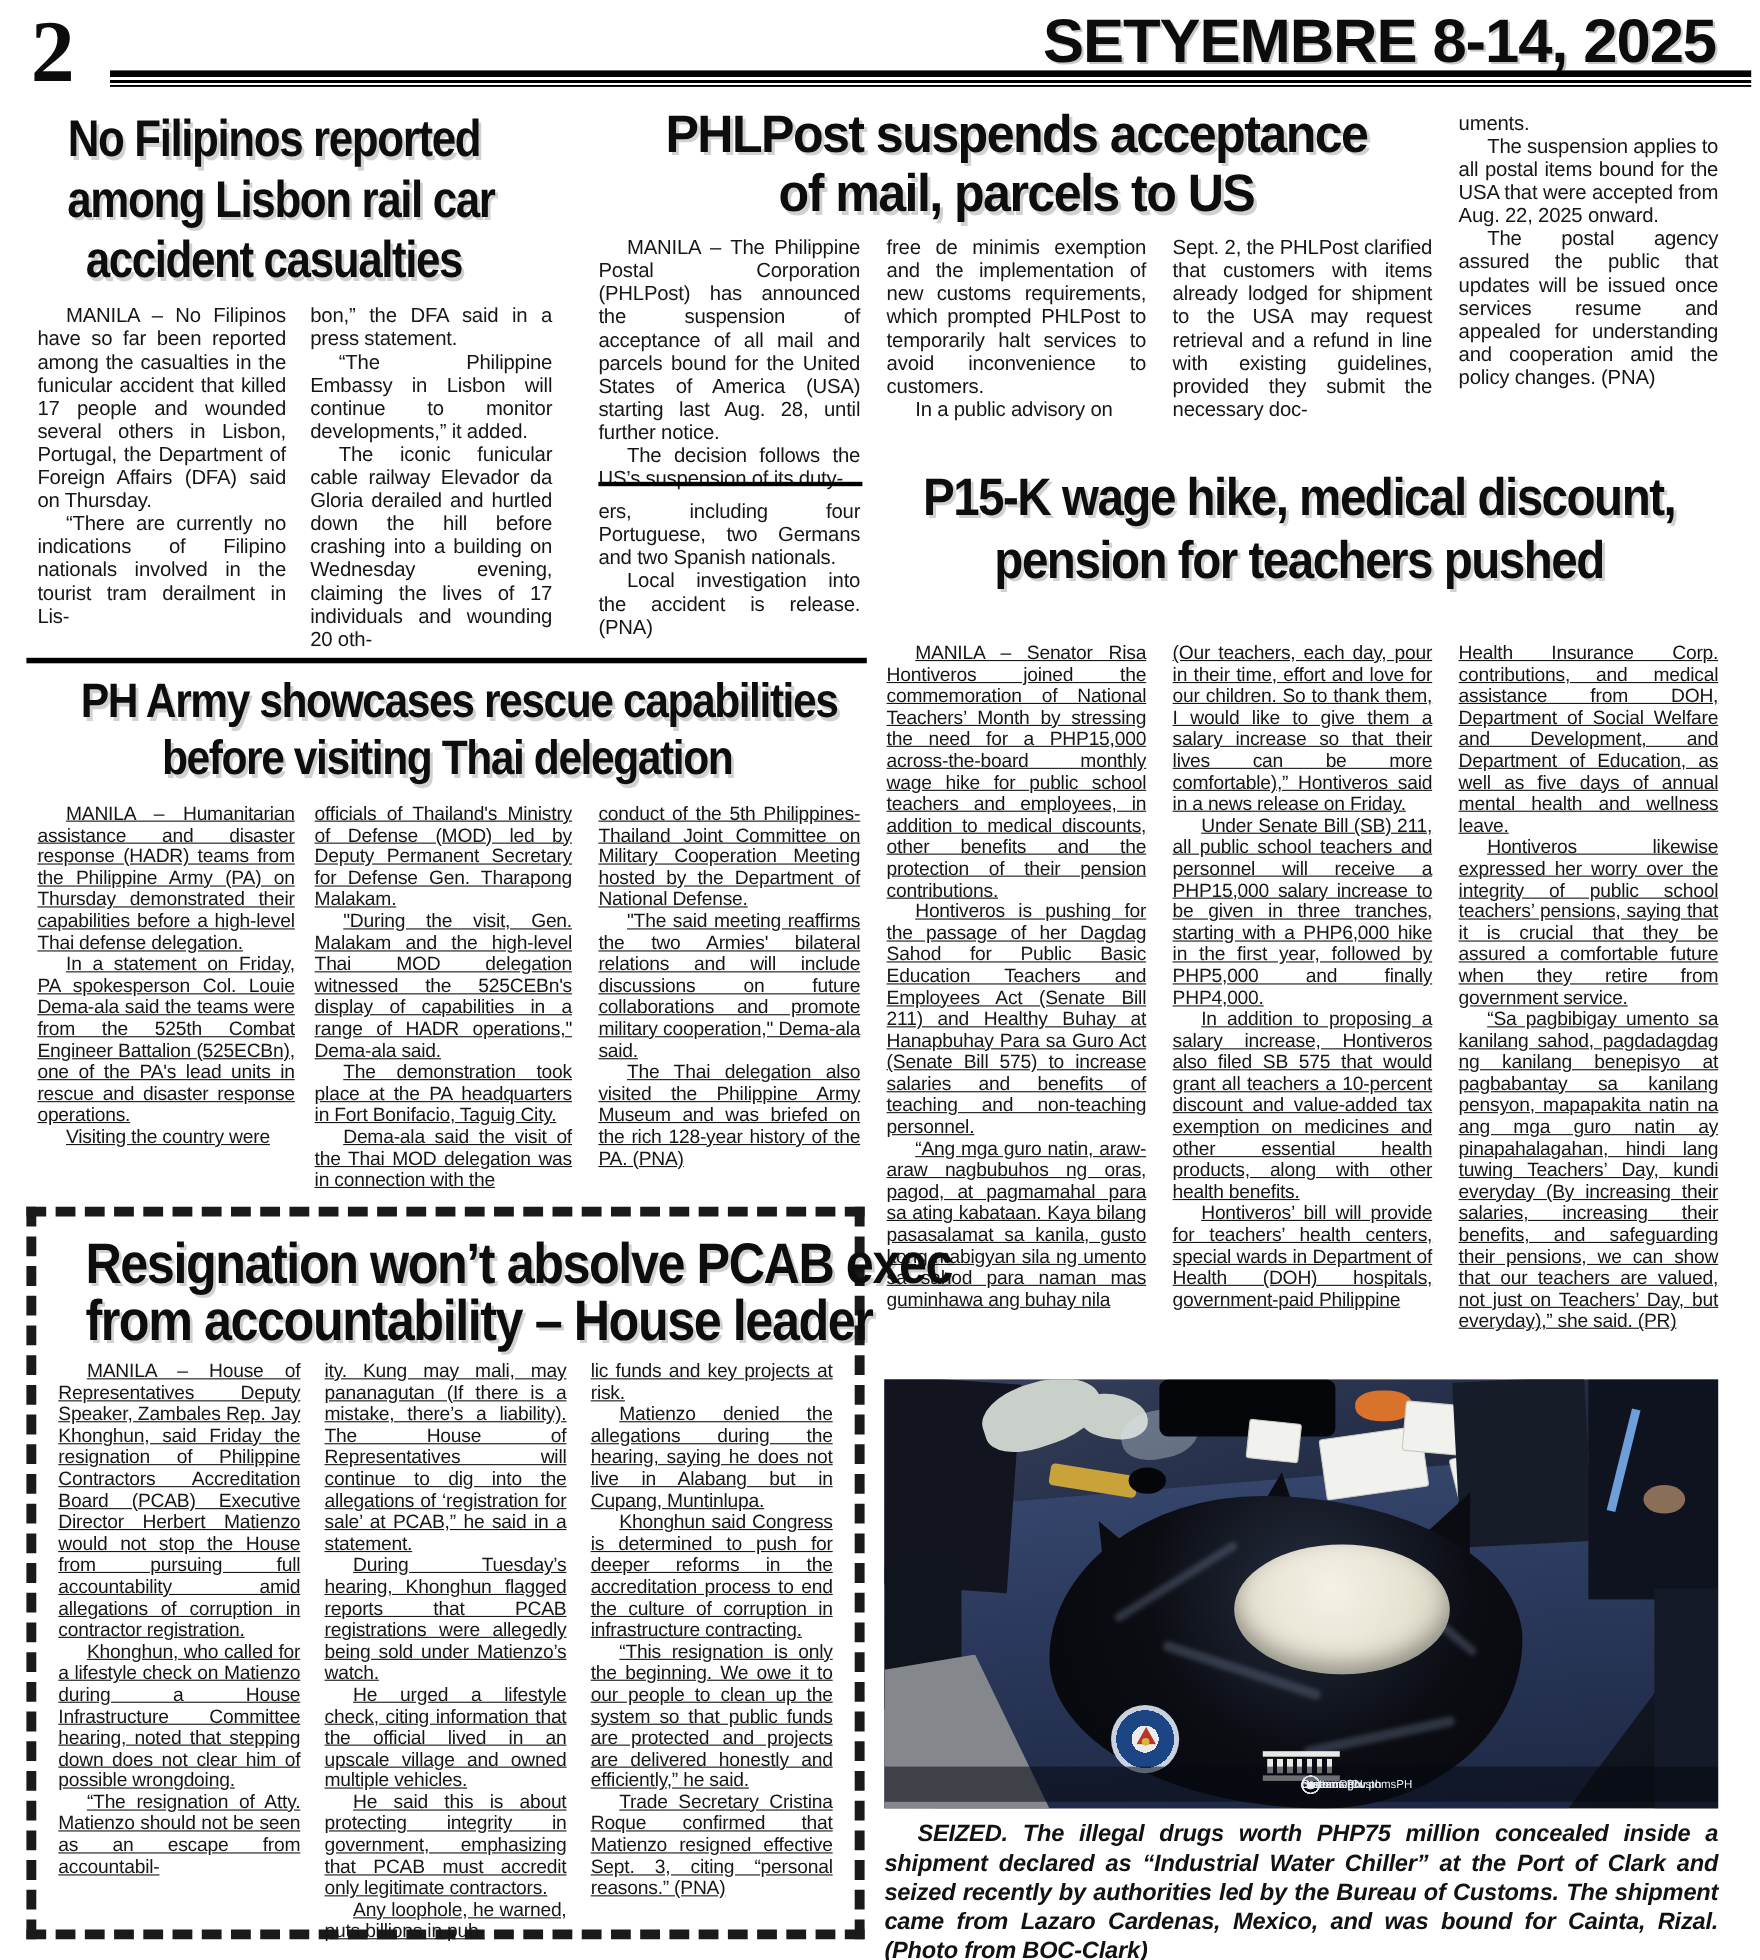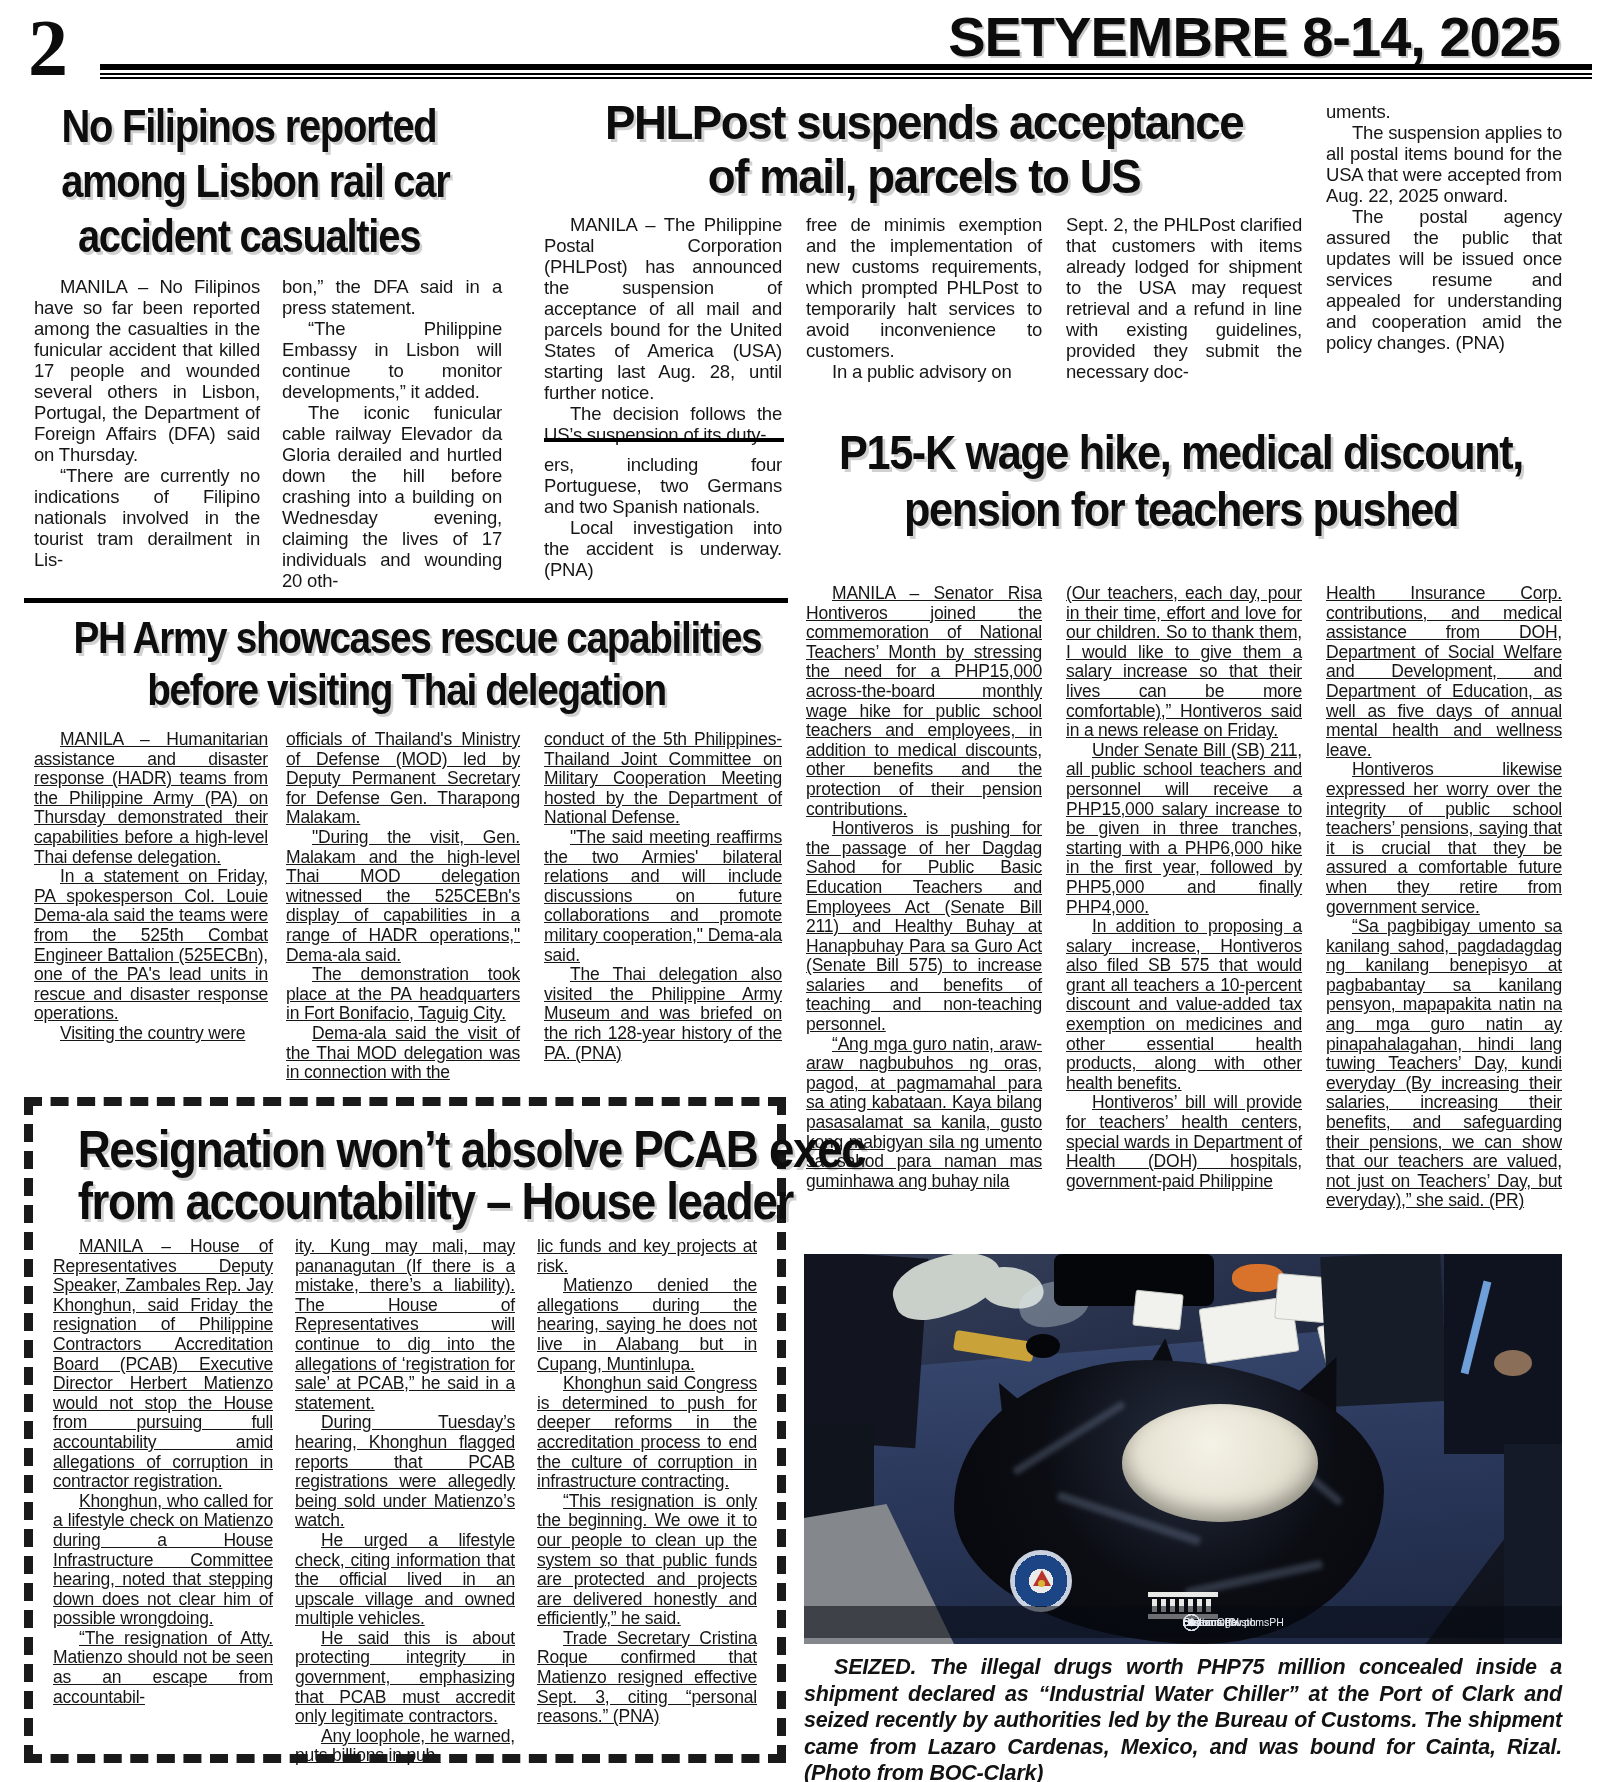--- a/index.html
+++ b/index.html
@@ -117,21 +117,21 @@
     <span class="ln">PHLPost suspends acceptance</span>
     <span class="ln">of mail, parcels to US</span>
   </div>
   <div class="abs col bt" style="left:544px; top:214px; width:238px;">
       <p>MANILA – The Philippine Postal Corporation (PHLPost) has announced the suspension of acceptance of all mail and parcels bound for the United States of America (USA) starting last Aug. 28, until further notice.</p>
       <p>The decision follows the US’s suspension of its duty-</p>
     </div>
   <div class="abs rule" style="left:544px; top:438px; width:240px; height:4px;"></div>
   <div class="abs col bt" style="left:544px; top:454px; width:238px;">
       <p class="cont">ers, including four Portuguese, two Germans and two Spanish nationals.</p>
-      <p>Local investigation into the accident is underway. (PNA)</p>
+      <p>Local investigation into the accident is release. (PNA)</p>
     </div>
   <div class="abs col bt" style="left:806px; top:214px; width:236px;">
       <p class="cont">free de minimis exemption and the implementation of new customs requirements, which prompted PHLPost to temporarily halt services to avoid inconvenience to customers.</p>
       <p>In a public advisory on</p>
     </div>
   <div class="abs col bt" style="left:1066px; top:214px; width:236px;">
       <p class="cont">Sept. 2, the PHLPost clarified that customers with items already lodged for shipment to the USA may request retrieval and a refund in line with existing guidelines, provided they submit the necessary doc-</p>
     </div>
   <div class="abs col bt" style="left:1326px; top:101px; width:236px;">
       <p class="cont">uments.</p>

